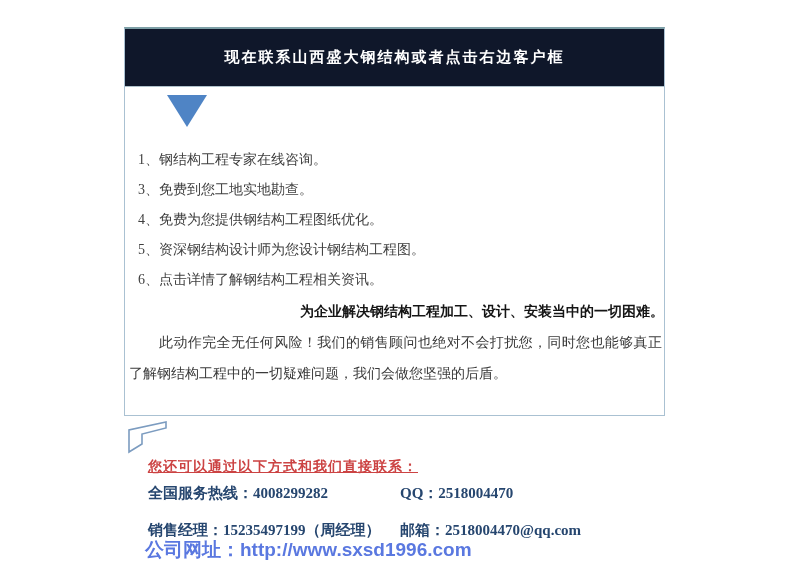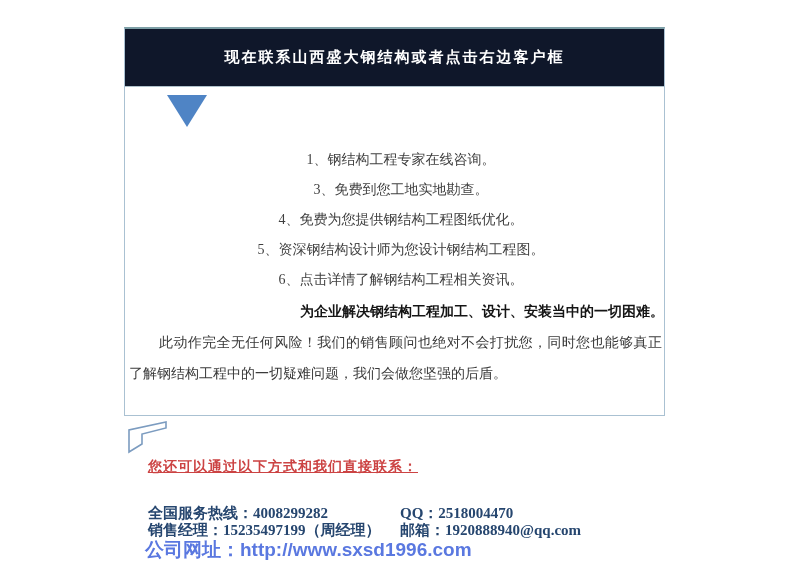--- a/index.html
+++ b/index.html
@@ -21,41 +21,41 @@
     color:#ffffff; font-weight:bold; font-size:15px; letter-spacing:2px;
   }
   .arrow-wrap { height:40px; }
   .arrow {
     margin:8px 0 0 42px; width:0; height:0;
     border-left:20px solid transparent;
     border-right:20px solid transparent;
     border-top:32px solid #4f84c5;
   }
   .steps { margin:10px 0 0 13px; color:#3f3f3f; font-size:14px; }
-  .step { height:30px; line-height:30px; white-space:nowrap;text-align:center; }
+  .step { height:30px; line-height:30px; white-space:nowrap; }
   .highlight {
     margin:2px 0 0 15px; height:30px; line-height:30px;
     color:#151515; font-weight:bold; font-size:14px; white-space:nowrap;text-align:right;
   }
   .assurance {
     margin:0 2px 6px 4px; color:#3a3a3a; font-size:14px;
     line-height:31px; text-indent:30px; text-align:justify;
   }
   
   .flag { position:absolute; left:126px; top:419px; }
   .contact-note {
     position:absolute; left:148px; top:458px;
     color:#cc4343; font-weight:bold; font-size:14px; letter-spacing:1px;text-decoration:underline;
   }
   .contact-line {
     position:absolute; left:148px;
     color:#26466f; font-weight:bold; font-size:15px; white-space:nowrap;
   }
   .contact-line .seg-left { display:inline-block; min-width:252px; }
-  .line-hotline { top:504px; }
+  .line-hotline { top:484px; }
   .line-manager { top:521px; }
   .line-website {
     position:absolute; left:145px; top:537px;
     font-family:"Liberation Sans","DejaVu Sans",sans-serif;
     font-weight:bold; font-size:19px; color:#5a78e0; white-space:nowrap;
   }
   .line-website a { color:#5a78e0; text-decoration:none; }
 </style>
 </head>
 <body>
@@ -88,20 +88,20 @@
     <path d="M3 33 L3 11 L40 3 L40 9 L16 15 L16 25 Z" fill="#ffffff" stroke="#7c9cc0" stroke-width="1.6" stroke-linejoin="miter"></path>
   </svg>
 
   <div class="contact-note">您还可以通过以下方式和我们直接联系：</div>
 
   <div class="contact-line line-hotline">
     <span class="seg-left"><span>全国服务热线：</span><span>4008299282</span></span><span>QQ：</span><span>2518004470</span>
   </div>
 
   <div class="contact-line line-manager">
-    <span class="seg-left"><span>销售经理：</span><span>15235497199（周经理）</span></span><span>邮箱：</span><span>1920888940@qq.com</span>
+    <span class="seg-left"><span>销售经理：</span><span>15235497199（周经理）</span></span><span>邮箱：</span><span>2518004470@qq.com</span>
   </div>
 
   <div class="line-website">
     <span>公司网址：</span><a href="#">http://www.sxsd1996.com</a>
   </div>
 
 </div>
 
 </body></html>

